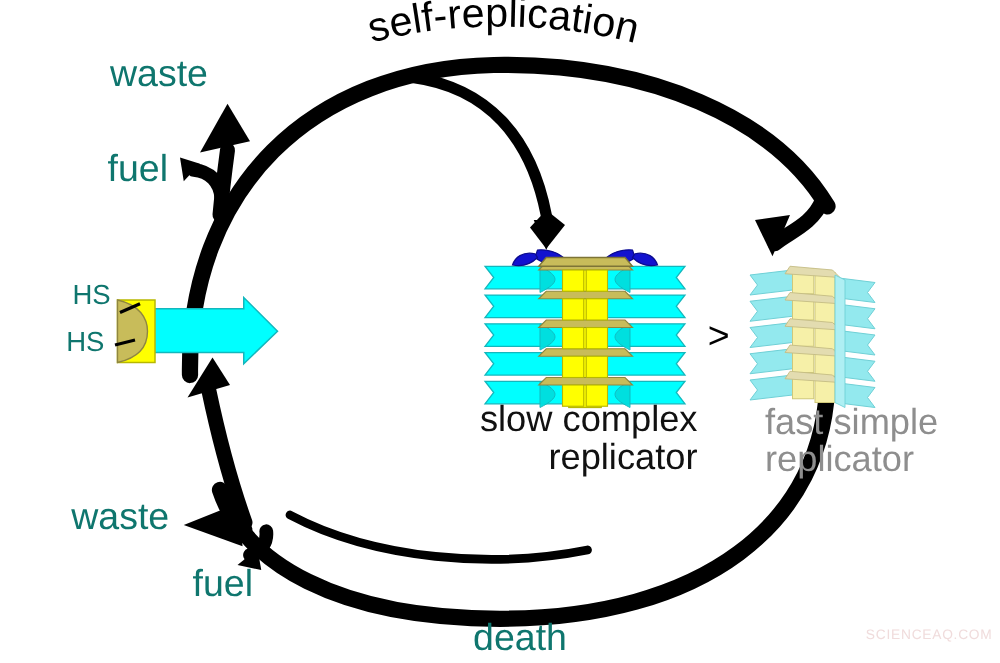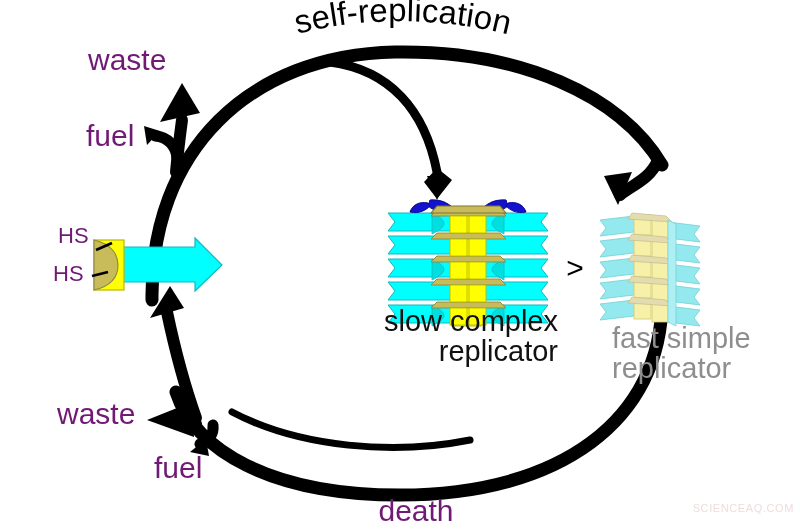--- a/index.html
+++ b/index.html
@@ -21,27 +21,27 @@
   #stage svg.layer {
     position: absolute;
     top: 0;
     left: 0;
     width: 800px;
     height: 530px;
   }
   .lbl {
     position: absolute;
     white-space: pre;
-    color: #701a75;
+    color: #0f766e;
     font-family: "Liberation Sans", sans-serif;
     line-height: 1.05;
   }
   #label-slow-complex-replicator {
     left: 330px;
-    top: 306px;
+    top: 321px;
     width: 228px;
     text-align: right;
     font-size: 29px;
     color: #111111;
   }
   #label-fast-simple-replicator {
     left: 592px;
     top: 323px;
     width: 205px;
     text-align: left;

